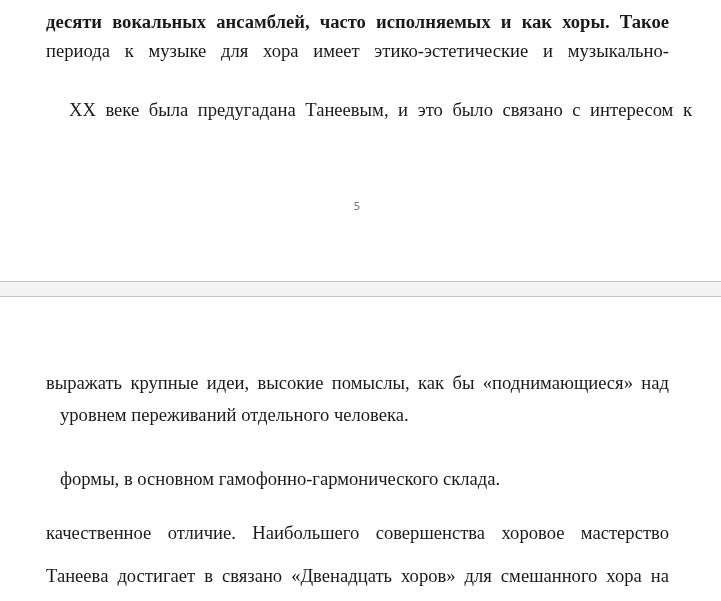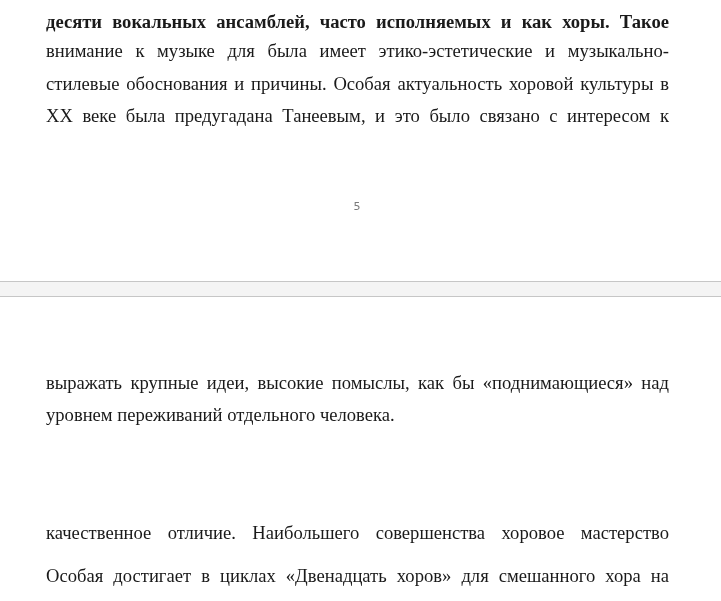--- a/index.html
+++ b/index.html
@@ -49,20 +49,21 @@
     font-family: "Liberation Serif", serif;
     font-size: 18.6px;
     line-height: 24px;
     color: #1a1a1a;
     white-space: nowrap;
     text-align: justify;
     text-align-last: justify;
   }
   .line.last {
     text-align-last: left;
+    margin-left: 14px;
   }
   .line.indent {
     left: 93px;
     width: 576px;
   }
   .page-number {
     position: absolute;
     left: 340px;
     width: 34px;
     top: 200px;
@@ -73,28 +74,28 @@
     color: #7a7a7a;
   }
 </style>
 </head>
 <body>
 
 <div class="viewport">
 
   <div class="page page-top">
     <div class="line" style="top:10px;font-weight:bold;">десяти вокальных ансамблей, часто исполняемых и как хоры. Такое</div>
-    <div class="line" style="top:39px;">внимание к музыке для была имеет этико-эстетические и музыкально-</div>
-    <div class="line" style="top:72px;">стилевые обоснования и причины. Особая актуальность хоровой культуры в</div>
-    <div class="line" style="top:104px;">XX веке была предугадана Танеевым, и это было связано с интересом к</div>
+    <div class="line" style="top:39px;">периода к музыке для хора имеет этико-эстетические и музыкально-</div>
+    <div class="line" style="top:98px;margin-left:23px;">XX веке была предугадана Танеевым, и это было связано с интересом к</div>
     <div class="page-number">5</div>
   </div>
 
   <div class="page-break"></div>
 
   <div class="page page-bottom">
     <div class="line" style="top:74px;">выражать крупные идеи, высокие помыслы, как бы «поднимающиеся» над</div>
     <div class="line last" style="top:106px;">уровнем переживаний отдельного человека.</div>
+    <div class="line last" style="top:170px;">формы, в основном гамофонно-гармонического склада.</div>
     <div class="line" style="top:224px;">качественное отличие. Наибольшего совершенства хоровое мастерство</div>
-    <div class="line" style="top:267px;">Особая достигает в циклах «Двенадцать хоров» для смешанного хора на</div>
+    <div class="line" style="top:267px;">Танеева достигает в связано «Двенадцать хоров» для смешанного хора на</div>
   </div>
 
 </div>
 
 </body></html>

